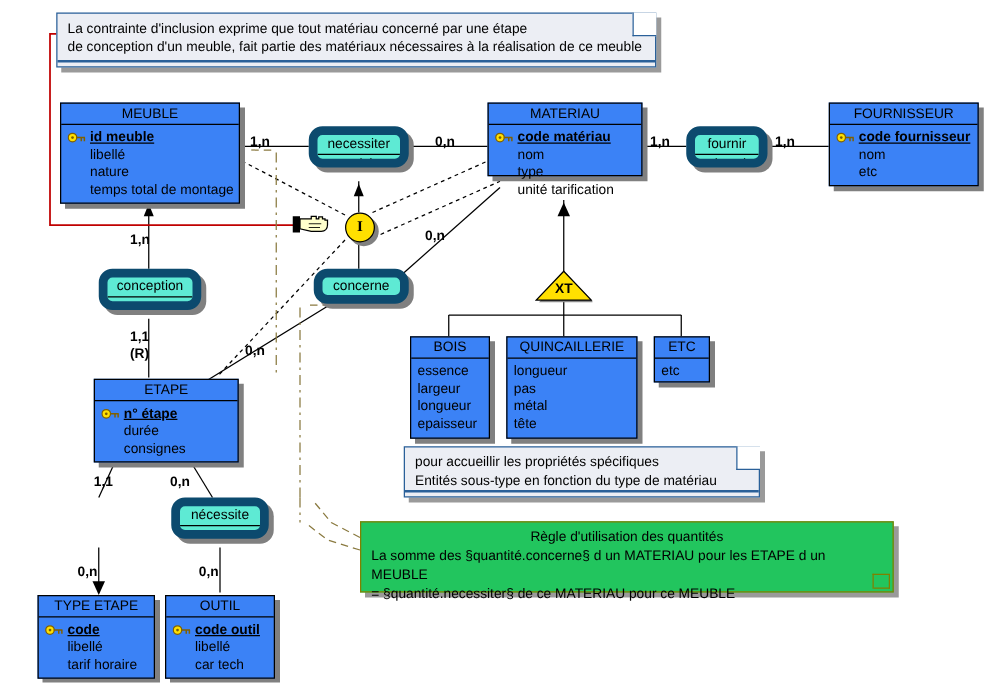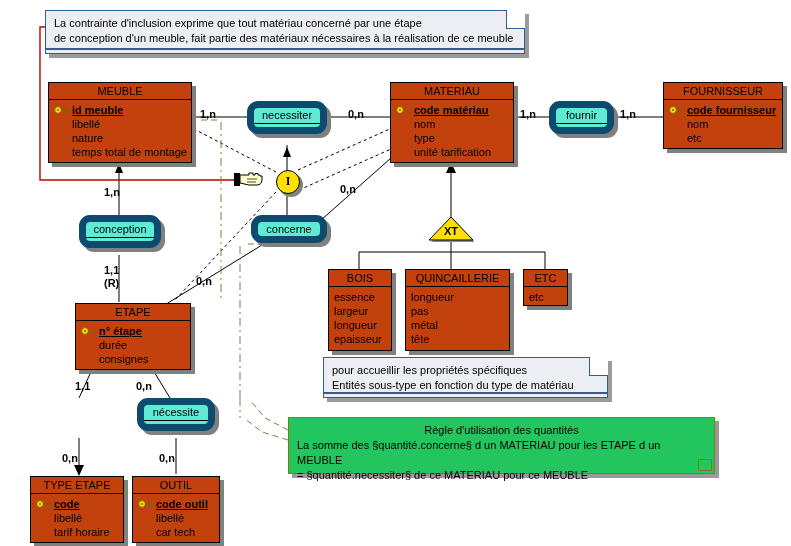--- a/index.html
+++ b/index.html
@@ -11,21 +11,21 @@
     color:#000;
     overflow:hidden;
     position:relative;
   }
   #canvas{position:absolute;left:0;top:0;width:791px;height:546px;}
   svg.edges{position:absolute;left:0;top:0;width:791px;height:546px;pointer-events:none;}
 
   
   .entity{
     position:absolute;
-    background:#c2410c;
+    background:#3b82f6;
     border:1px solid #000;
     box-shadow:4px 4px 0 #808080;
     box-sizing:border-box;
     z-index:5;
   }
   .entity .ehead{
     text-align:center;
     padding:2px 4px 2px 4px;
     border-bottom:1px solid #000;
     font-size:11px;
@@ -260,21 +260,21 @@
           <path d="M7 5 H14 M11 5 V8 M13.5 5 V8" stroke="#806000" stroke-width="1.2" fill="none"></path>
         </svg>
         <span>id meuble</span>
       </div>
       <div class="attr nokey">libellé</div>
       <div class="attr nokey">nature</div>
       <div class="attr nokey">temps total de montage</div>
     </div>
   </div>
 
-  <div class="entity" style="left:390px;top:82px;width:124px;height:81px;">
+  <div class="entity" style="left:390px;top:82px;width:124px;height:59px;">
     <div class="ehead">MATERIAU</div>
     <div class="ebody">
       <div class="attr key">
         <svg class="keyicon" viewBox="0 0 15 10">
           <circle cx="4" cy="5" r="3.4" fill="#ffe000" stroke="#806000" stroke-width="1"></circle>
           <circle cx="4" cy="5" r="1.1" fill="#806000"></circle>
           <path d="M7 5 H14 M11 5 V8 M13.5 5 V8" stroke="#806000" stroke-width="1.2" fill="none"></path>
         </svg>
         <span>code matériau</span>
       </div>

